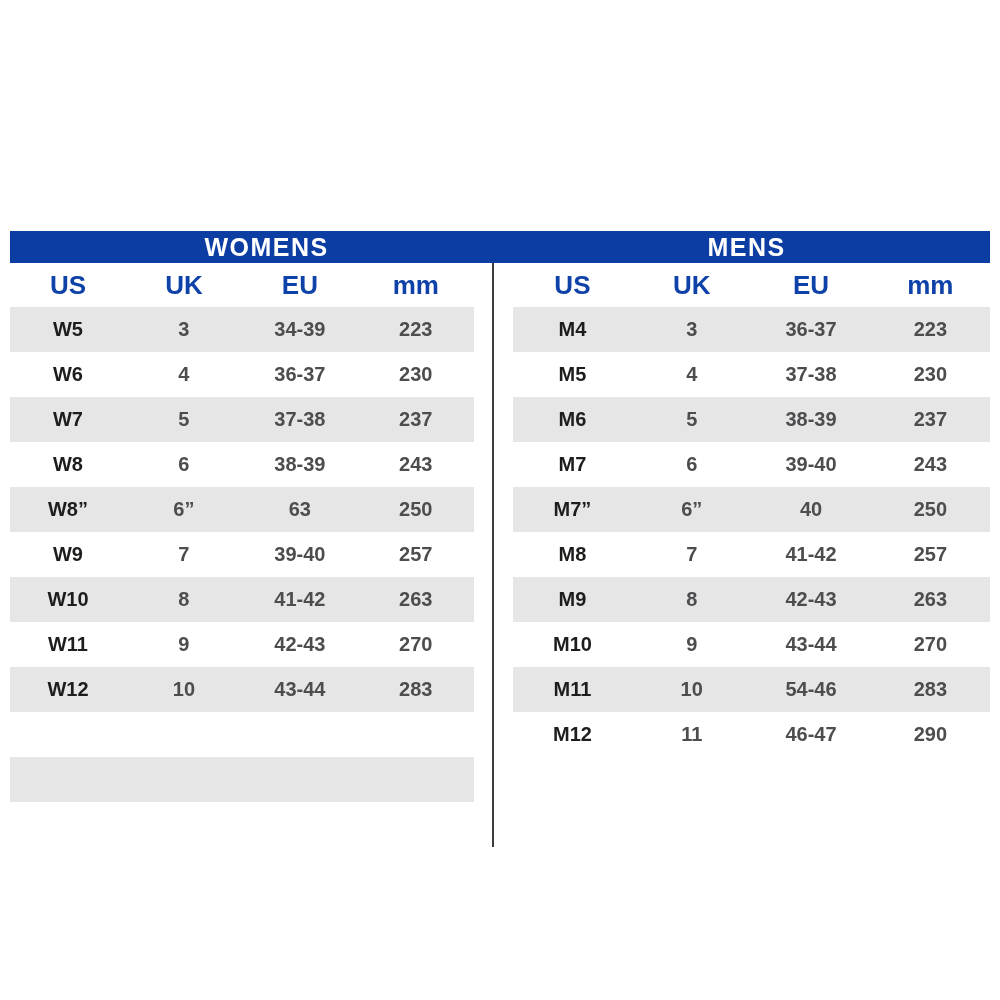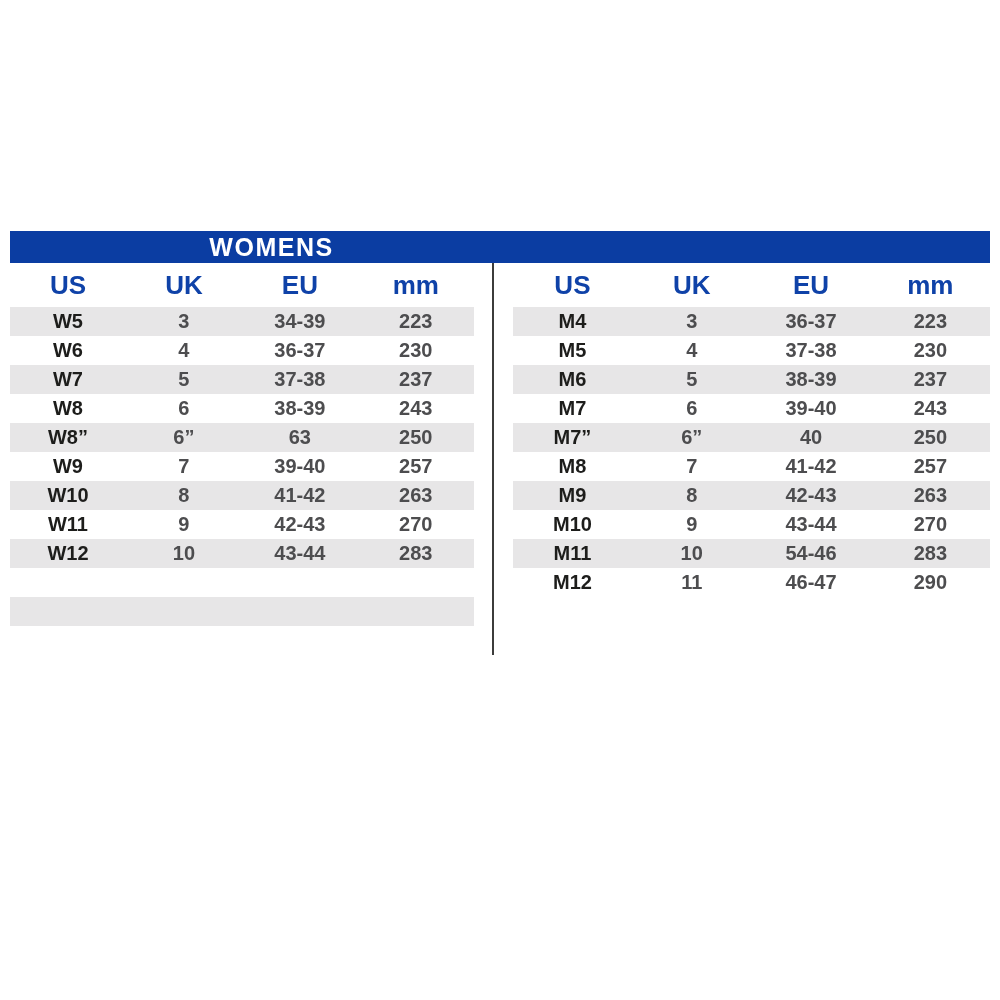--- a/index.html
+++ b/index.html
@@ -21,34 +21,35 @@
   .title.womens{width:483px;margin-left:20px;}
   .title.mens{width:497px;}
   .table-body{position:relative;display:flex;gap:39px;}
   .half{display:block;}
   .half.womens{width:483px;}
   .half.mens{width:497px;}
   .col-header{display:grid;grid-template-columns:repeat(4,1fr);height:44px;
     align-items:center;}
   .col-header .col-label{text-align:center;color:var(--header-blue);
     font-weight:bold;font-size:26px;}
-  .row{display:grid;grid-template-columns:repeat(4,1fr);height:29px;
+  .row{display:grid;grid-template-columns:repeat(4,1fr);height:45px;
     align-items:center;}
   .row.gray{background:var(--stripe-gray);}
   .cell{text-align:center;font-weight:bold;font-size:20px;color:var(--value-gray);}
   .cell.us{color:var(--label-dark);}
   .divider{position:absolute;left:482px;top:0;width:2px;height:100%;
     background:var(--divider-dark);}
 </style>
 </head>
 <body style="background: rgb(255, 255, 255);">
 
 <div class="size-chart">
   <div class="titlebar">
     <div class="title womens">WOMENS</div>
+    <div class="title mens">MENS</div>
   </div>
   <div class="table-body">
     <div class="half womens">
         <div class="col-header">
           <div class="col-label">US</div>
           <div class="col-label">UK</div>
           <div class="col-label">EU</div>
           <div class="col-label">mm</div>
         </div>
         <div class="row gray">

